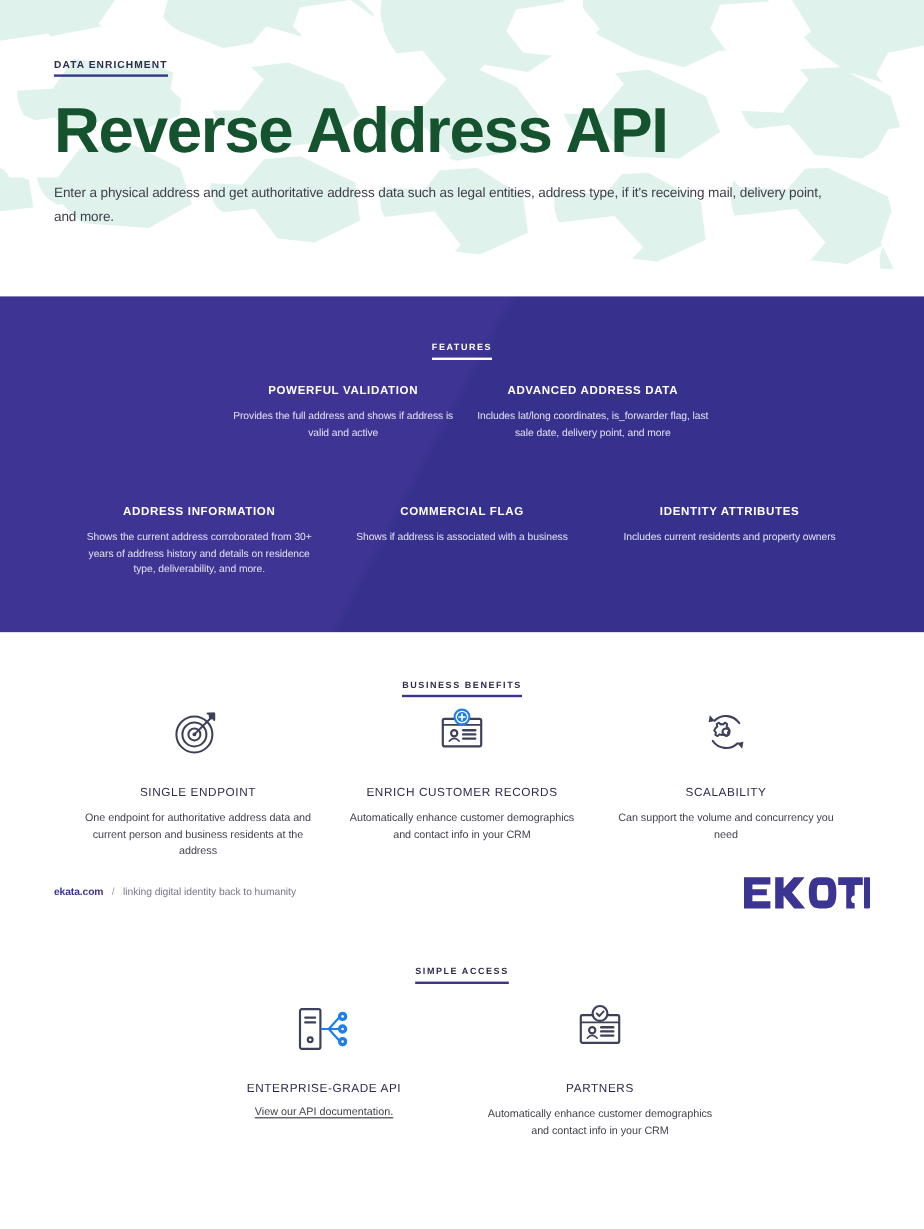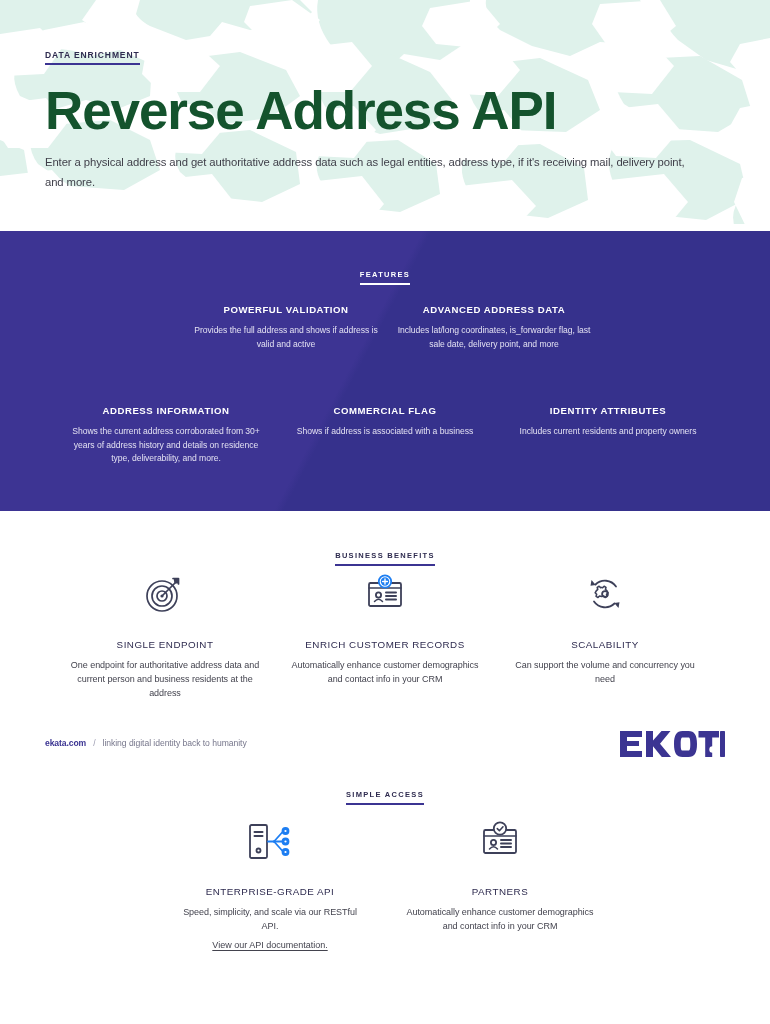--- a/index.html
+++ b/index.html
@@ -66,20 +66,21 @@
     letter-spacing: -0.1px;
   }
 
   
   .features {
     position: relative;
     width: 770px;
     height: 280px;
     background: linear-gradient(118deg, #3d3493 0%, #3d3493 46%, #36318c 47%, #36318c 100%);
     overflow: hidden;
+    margin-top: 16px;
   }
   .sec-label-wrap { text-align: center; }
   .sec-label {
     display: inline-block;
     font-size: 7.5px;
     font-weight: bold;
     letter-spacing: 1.3px;
     text-transform: uppercase;
     padding-bottom: 4px;
     line-height: 9px;
@@ -365,21 +366,20 @@
           </g>
           <circle cx="43.5" cy="14" r="3" fill="#1d7ef2" stroke="#1d7ef2"></circle>
           <circle cx="43.5" cy="14" r="1.1" fill="#ffffff" stroke="none"></circle>
           <circle cx="43.5" cy="24.5" r="3" fill="#1d7ef2" stroke="#1d7ef2"></circle>
           <circle cx="43.5" cy="24.5" r="1.1" fill="#ffffff" stroke="none"></circle>
           <circle cx="43.5" cy="35" r="3" fill="#1d7ef2" stroke="#1d7ef2"></circle>
           <circle cx="43.5" cy="35" r="1.1" fill="#ffffff" stroke="none"></circle>
         </svg>
       </div>
       <div class="card-title">ENTERPRISE-GRADE API</div>
-      <div class="card-desc">Speed, simplicity, and scale via our RESTful API.</div>
       <a class="card-link" href="#">View our API documentation.</a>
     </div>
 
     <div class="card" style="left:405px; top:52px; width:190px;">
       <div class="card-icon">
         <svg width="48" height="46" viewBox="0 0 48 46" fill="none" stroke="#3d4059" stroke-width="1.8" stroke-linecap="round" stroke-linejoin="round">
           <rect x="8" y="12" width="32" height="23" rx="1.5"></rect>
           <path d="M8 18 H40" stroke-width="1.5"></path>
           <circle cx="17.5" cy="24.5" r="2.6"></circle>
           <path d="M13.5 31 q4-4.5 8 0" stroke-width="1.5"></path>

